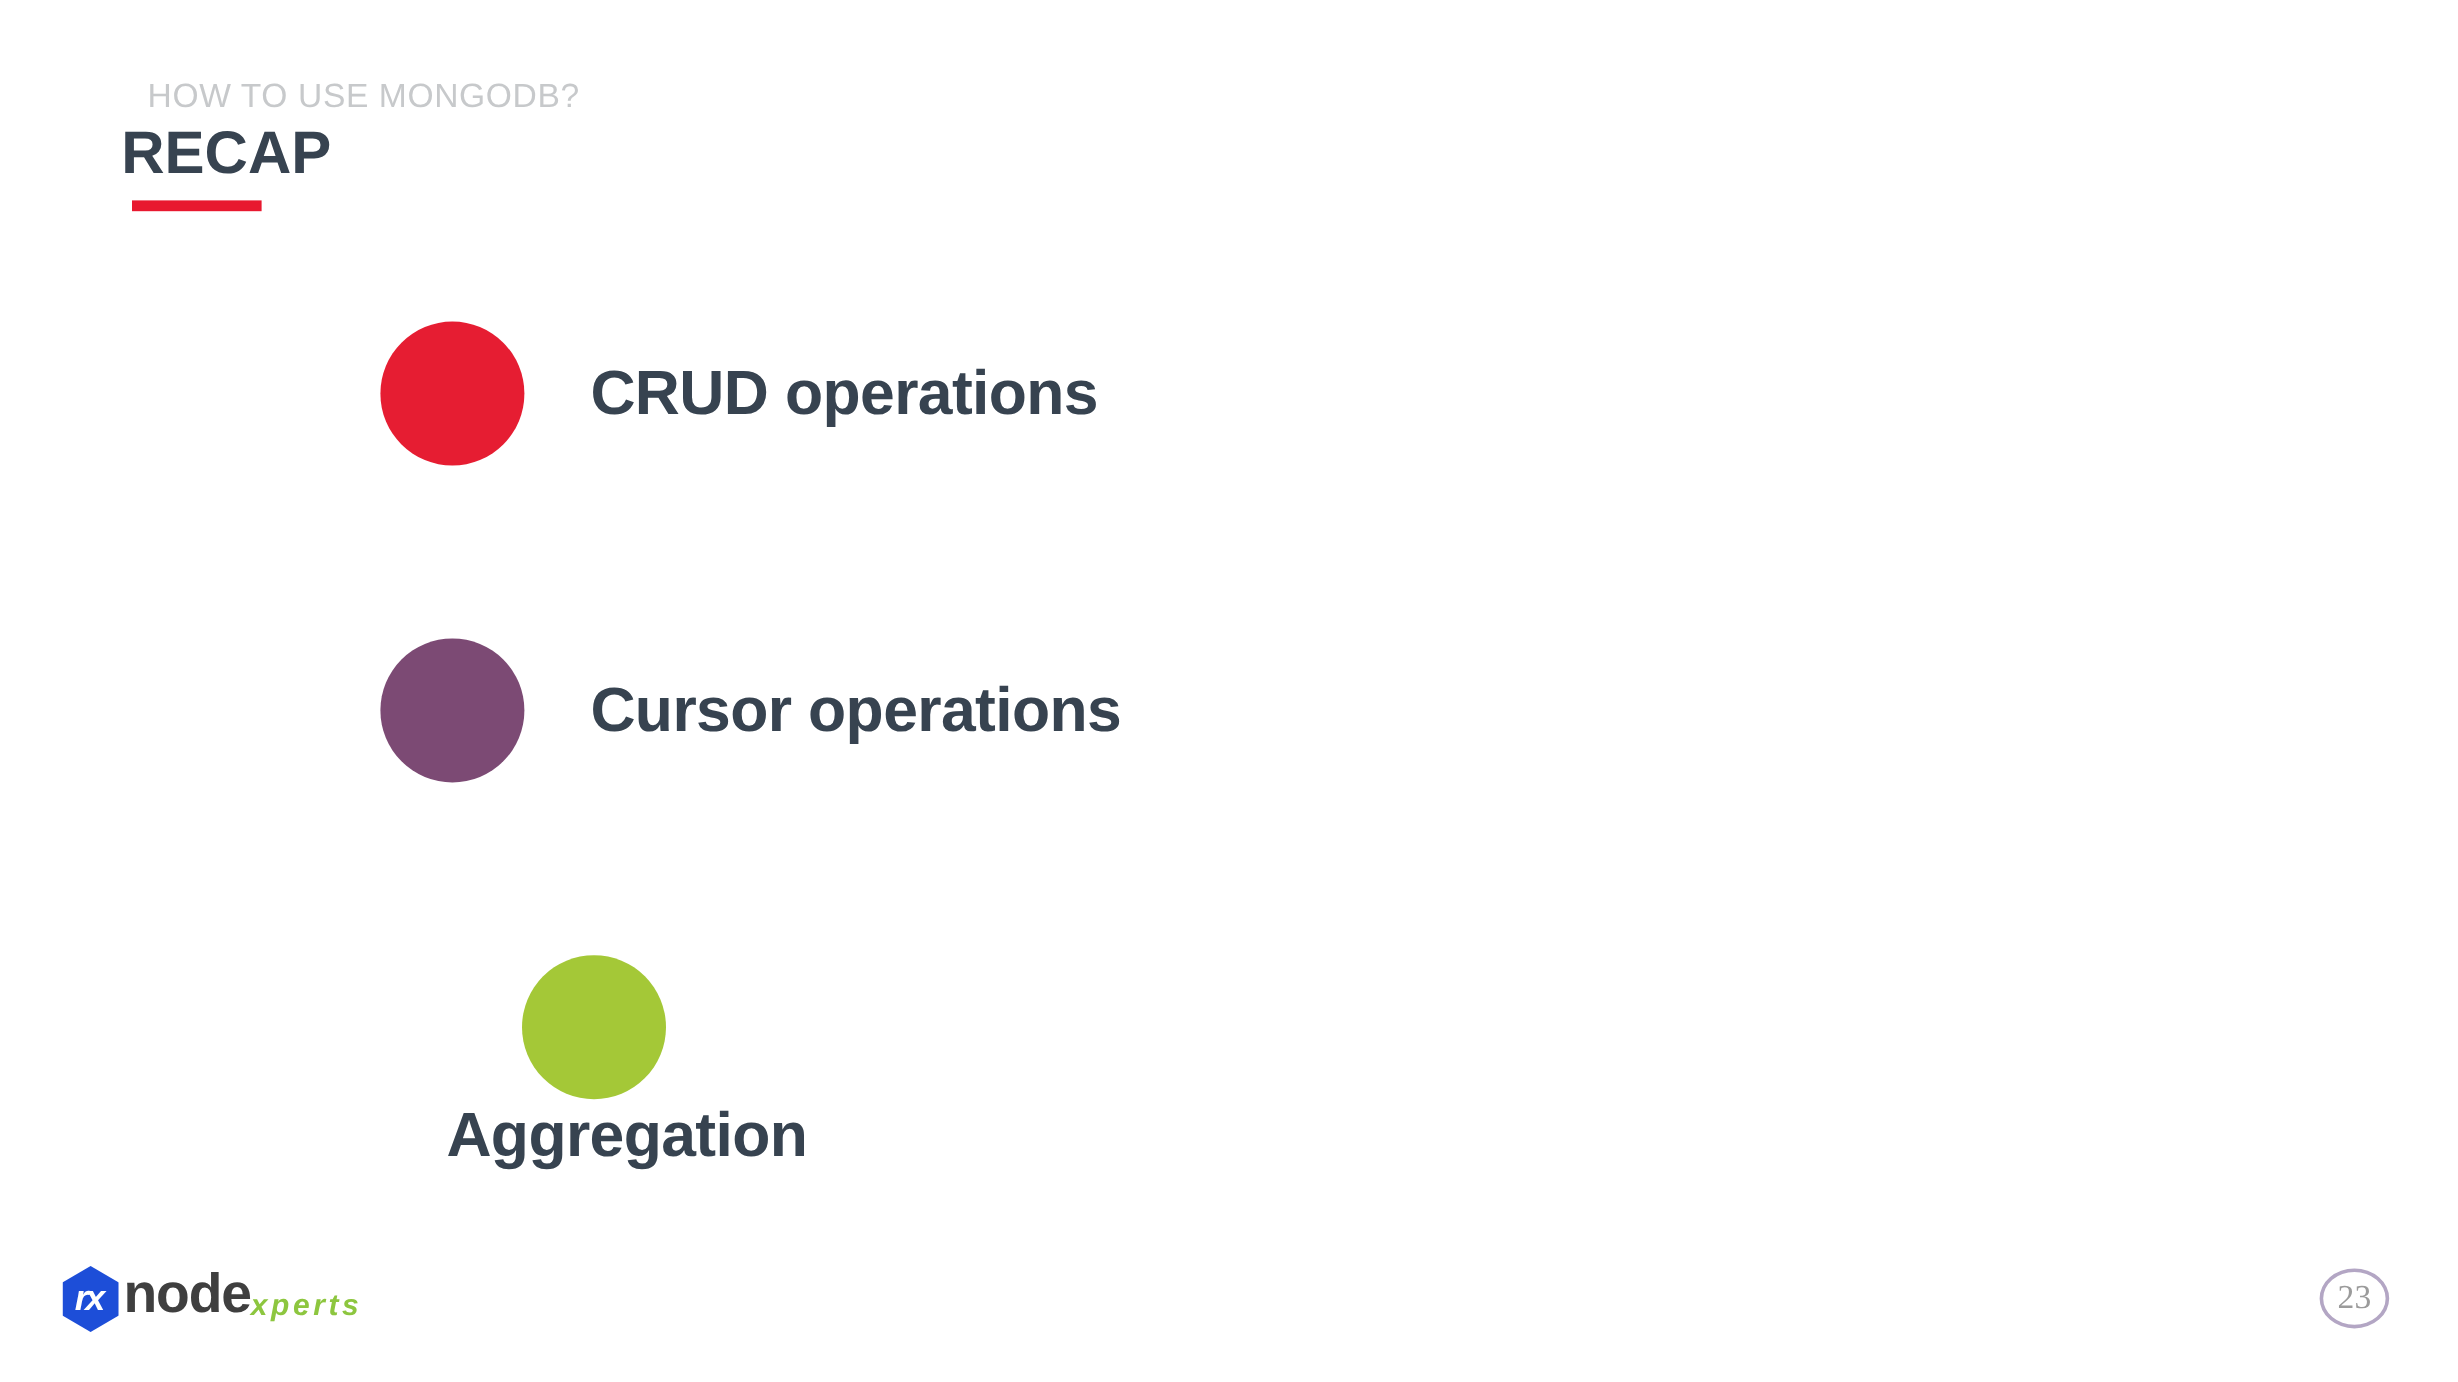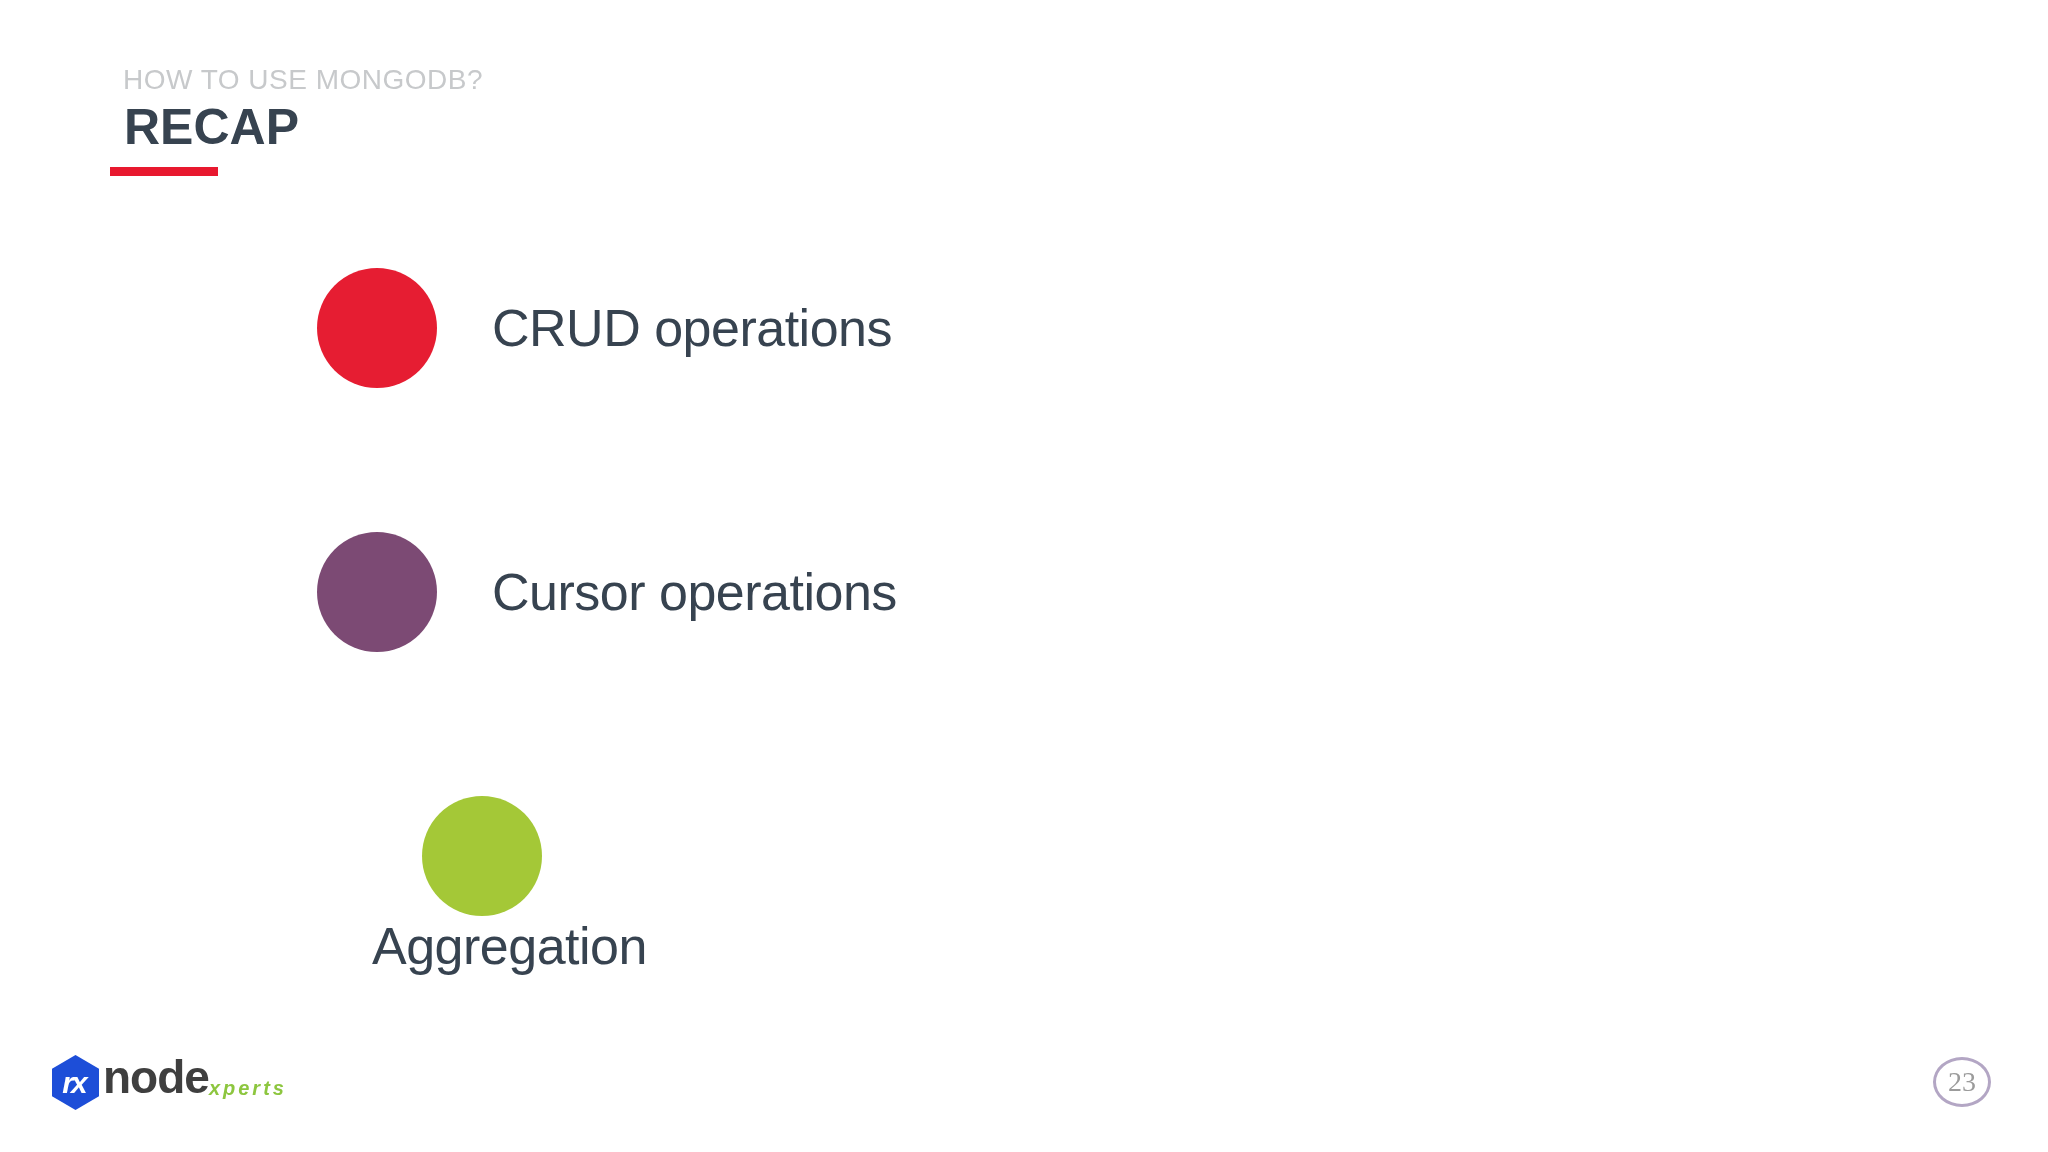--- a/index.html
+++ b/index.html
@@ -13,21 +13,21 @@
   .slide { position: absolute; inset: 0; background: #ffffff; }
 
   
   .eyebrow {
     position: absolute; left: 123px; top: 64px;
     font-size: 28px; font-weight: 400;
     letter-spacing: 0.5px;
     color: #c7c9cb;
   }
   .title {
-    position: absolute; left: 124px; top: 98px;
+    position: absolute; left: 101px; top: 98px;
     font-size: 50px; font-weight: 700;
     letter-spacing: 0px;
     color: #374350;
     text-align: center;
   }
   .accent-bar {
     position: absolute; left: 110px; top: 167px;
     width: 108px; height: 9px;
     background: #e8182f;
   }
@@ -41,21 +41,21 @@
   .bullet-row.r0 { top: 268px; }
   .bullet-row.r1 { top: 532px; }
   .bullet-row.r2 { top: 796px; flex-direction: column; }
   .bullet-circle {
     width: 120px; height: 120px;
     border-radius: 50%;
     flex: 0 0 auto;
   }
   .bullet-label {
     margin-left: 55px;
-    font-size: 52px; font-weight: 400;
+    font-size: 52px; font-weight: 700;
     letter-spacing: -0.5px;
     color: #374350;
     white-space: nowrap;
   }
 
   
   .logo {
     position: absolute; left: 52px; top: 1055px;
     display: flex; align-items: flex-start;
   }
@@ -75,21 +75,21 @@
   .logo-text-col {
     display: flex; flex-direction: row; align-items: flex-end;
     margin-left: 4px; margin-top: 2px;
   }
   .logo-brand {
     font-size: 46px; font-weight: 700;
     letter-spacing: -1px; line-height: 40px;
     color: #3f3f3f;
   }
   .logo-suffix {
-    font-size: 20px; font-weight: 700; font-style: italic;
+    font-size: 25px; font-weight: 700; font-style: italic;
     letter-spacing: 3px; line-height: 18px;
     color: #8dc63f;
     margin-top: 0px;
   }
 
   
   .page-badge {
     position: absolute; left: 1933px; top: 1057px;
     width: 58px; height: 50px;
     border: 3px solid #b3a6c4;

